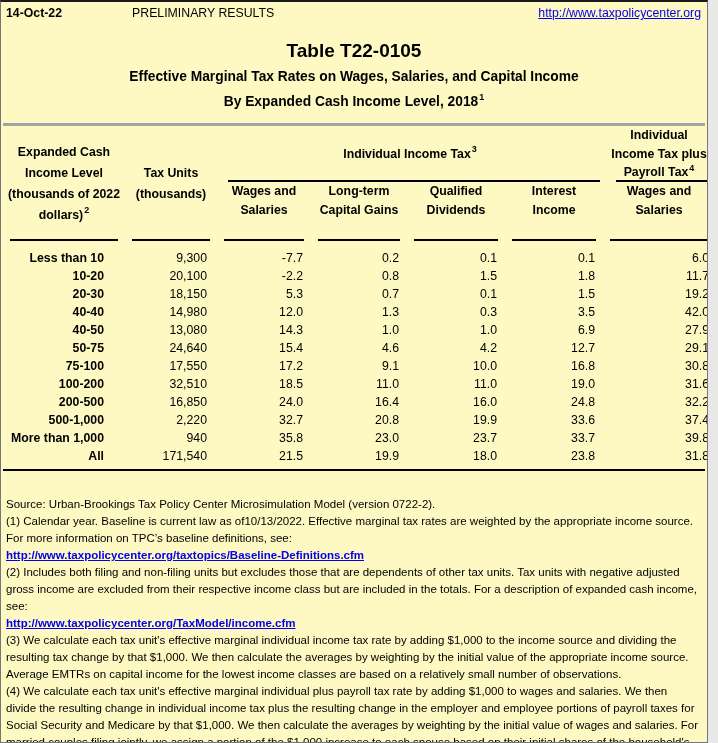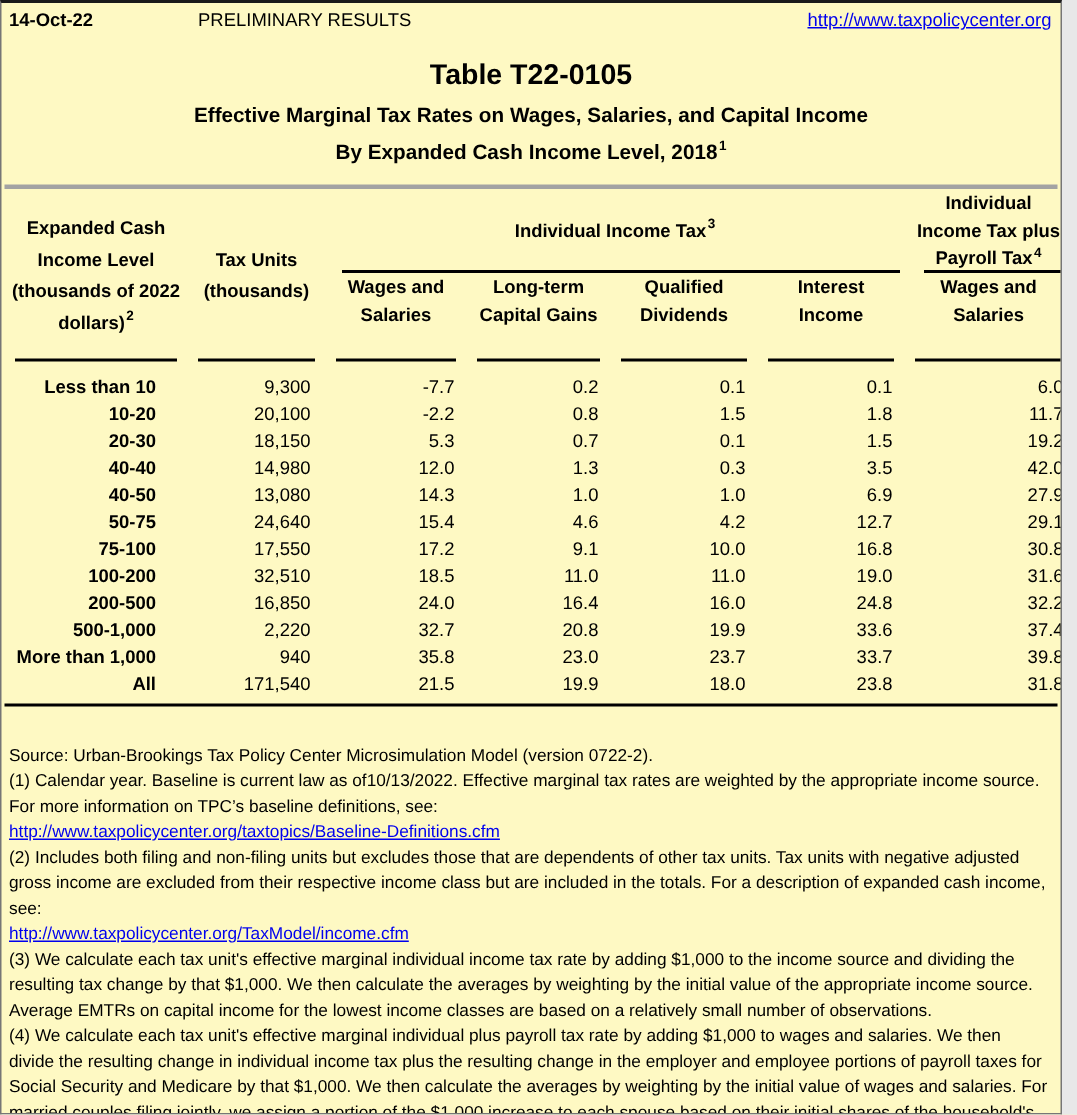--- a/index.html
+++ b/index.html
@@ -64,21 +64,21 @@
     padding: 0 8px 0 0;
   }
   tbody td.c1 { font-weight: 700; padding-right: 21px; }
   tbody td.c2 { padding-right: 10px; }
   tbody td.c7 { padding-right: 6px; }
   tbody tr:first-child td { padding-top: 8px; }
   tbody tr:last-child td  { padding-bottom: 4px; }
   
   .footnotes { padding: 3px 7px 0 5px; font-size: 11.5px; line-height: 17px; margin-top: 22px; }
   .footnotes p { margin: 0; }
-  a.fnlink { display: block; color: #0000EE; text-decoration: underline; cursor: pointer; }
+  a.fnlink { display: block; color: #0000EE; text-decoration: underline; cursor: pointer; font-weight: bold; }
 </style>
 </head>
 <body>
 
 <div class="page">
 
   <div class="topbar">
     <span class="date">14-Oct-22</span>
     <span class="prelim">PRELIMINARY RESULTS</span>
     <a class="link toplink" href="#">http://www.taxpolicycenter.org</a>

